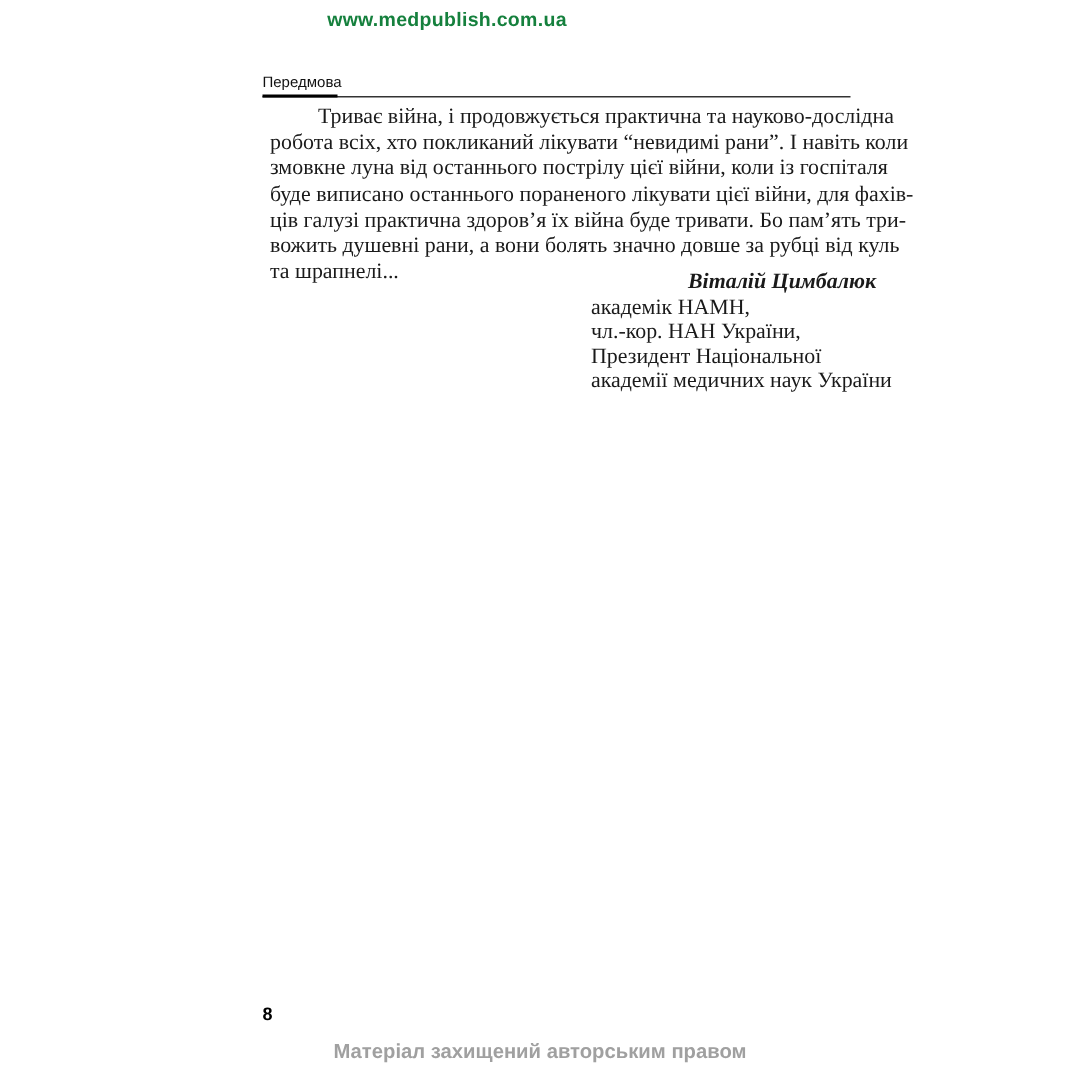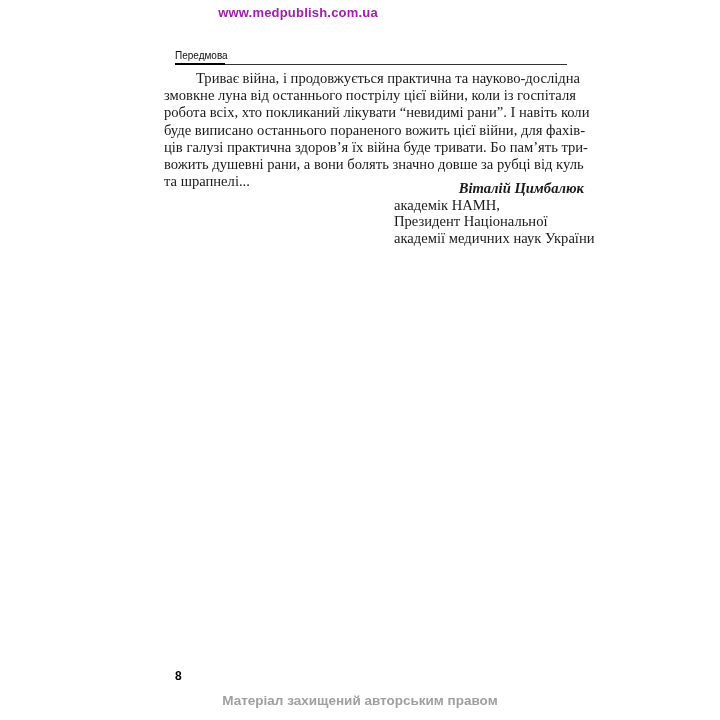--- a/index.html
+++ b/index.html
@@ -15,21 +15,21 @@
     }
     .site-url {
       position: absolute;
       top: 5px;
       left: 0;
       width: 596px;
       text-align: center;
       font-family: "Liberation Sans", sans-serif;
       font-weight: bold;
       font-size: 13px;
-      color: #a21caf;
+      color: #15803d;
       letter-spacing: 0.2px;
     }
     .running-head {
       position: absolute;
       top: 50px;
       left: 175px;
       font-family: "Liberation Sans", sans-serif;
       font-size: 10px;
       color: #111;
     }
@@ -45,21 +45,21 @@
       position: absolute;
       top: 63px;
       left: 175px;
       width: 50px;
       height: 2px;
       background: #000;
     }
     .body-text {
       position: absolute;
       top: 70px;
-      left: 164px;
+      left: 180px;
       width: 393px;
       font-family: "Liberation Serif", serif;
       font-size: 14.6px;
       line-height: 17.2px;
       color: #1a1a1a;
       text-align: justify;
     }
     .body-text .line {
       display: block;
       text-align: justify;
@@ -114,30 +114,31 @@
 <body>
 
 <div class="site-url">www.medpublish.com.ua</div>
 
 <div class="running-head">Передмова</div>
 <div class="rule-thin"></div>
 <div class="rule-thick"></div>
 
 <div class="body-text">
   <span class="line" style="text-indent:32px;">Триває війна, і продовжується практична та науково-дослідна</span>
+  <span class="line">робота всіх, хто покликаний лікувати “невидимі рани”. І навіть коли</span>
   <span class="line">змовкне луна від останнього пострілу цієї війни, коли із госпіталя</span>
-  <span class="line">робота всіх, хто покликаний лікувати “невидимі рани”. І навіть коли</span>
-  <span class="line">буде виписано останнього пораненого вожить цієї війни, для фахів-</span>
+  <span class="line">буде виписано останнього пораненого лікувати цієї війни, для фахів-</span>
   <span class="line">ців галузі практична здоров’я їх війна буде тривати. Бо пам’ять три-</span>
   <span class="line">вожить душевні рани, а вони болять значно довше за рубці від куль</span>
   <span class="line last">та шрапнелі...</span>
 </div>
 
 <div class="signature">
   <div class="sig-name">Віталій Цимбалюк</div>
   <span class="sig-line">академік НАМН,</span>
+  <span class="sig-line">чл.-кор. НАН України,</span>
   <span class="sig-line">Президент Національної</span>
   <span class="sig-line">академії медичних наук України</span>
 </div>
 
 <div class="page-number">8</div>
 
 <div class="copyright">Матеріал захищений авторським правом</div>
 
 </body></html>

